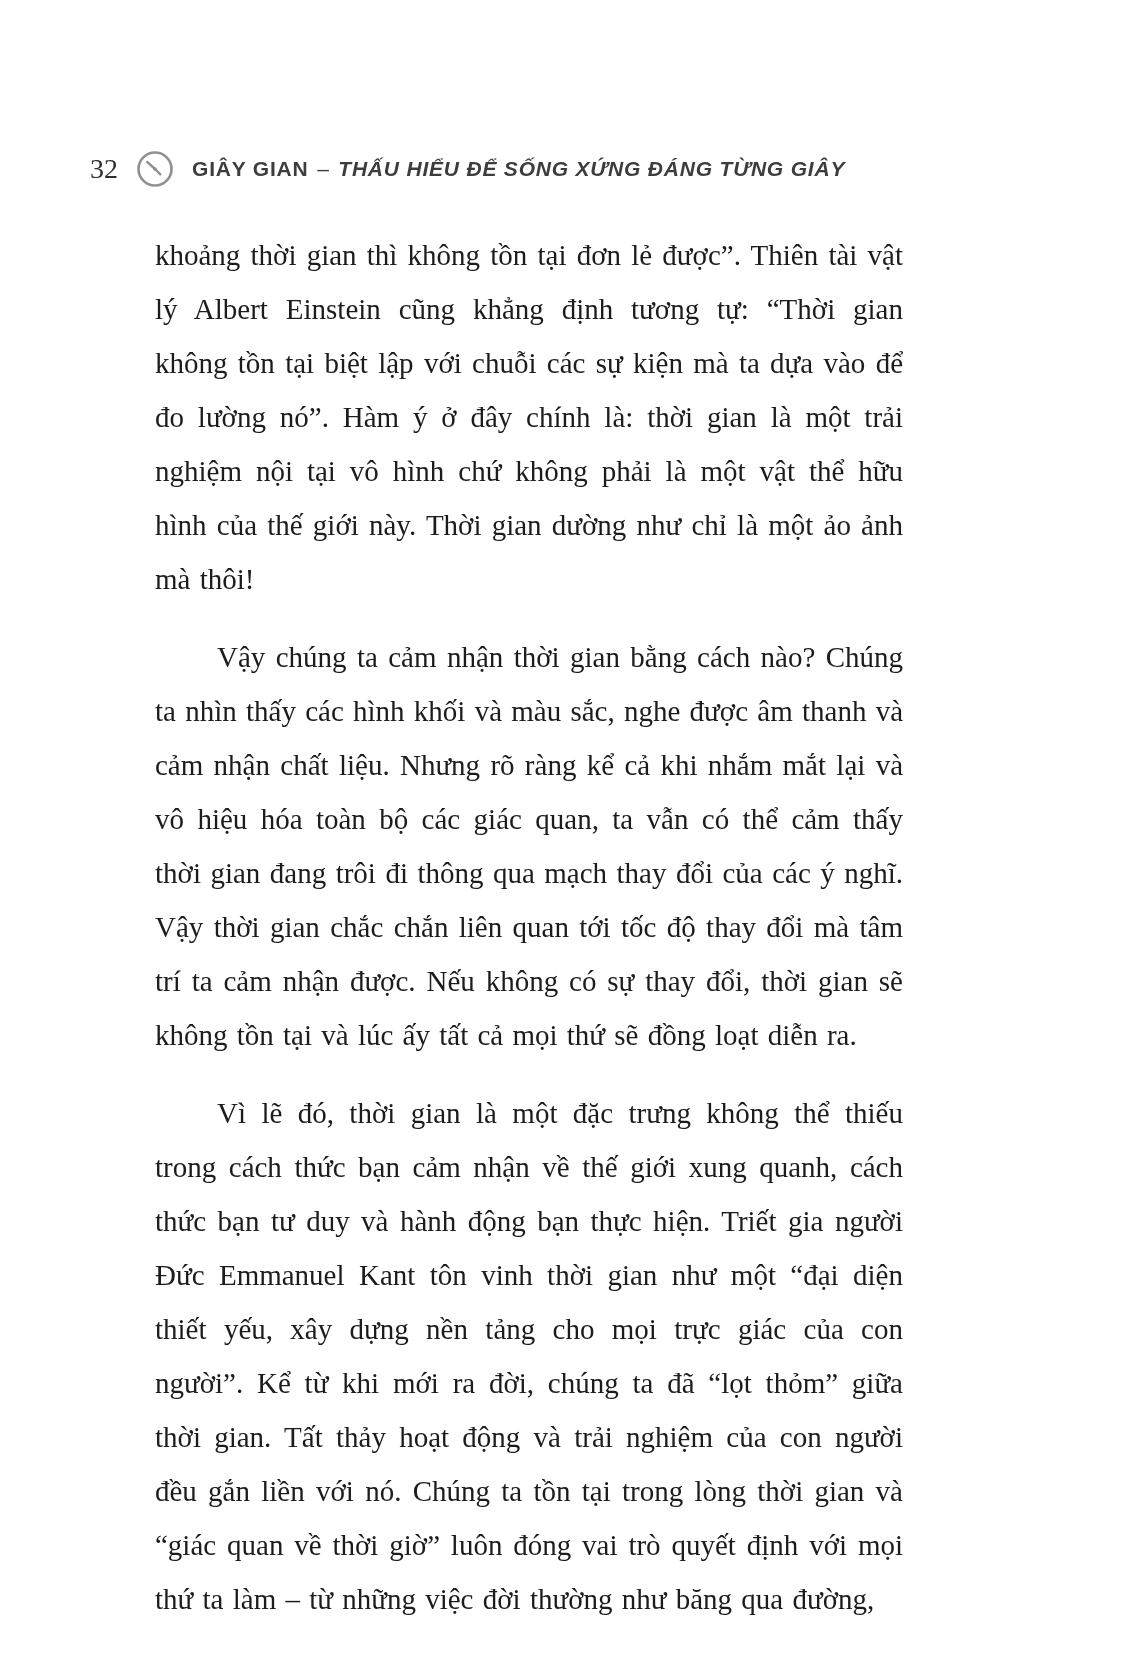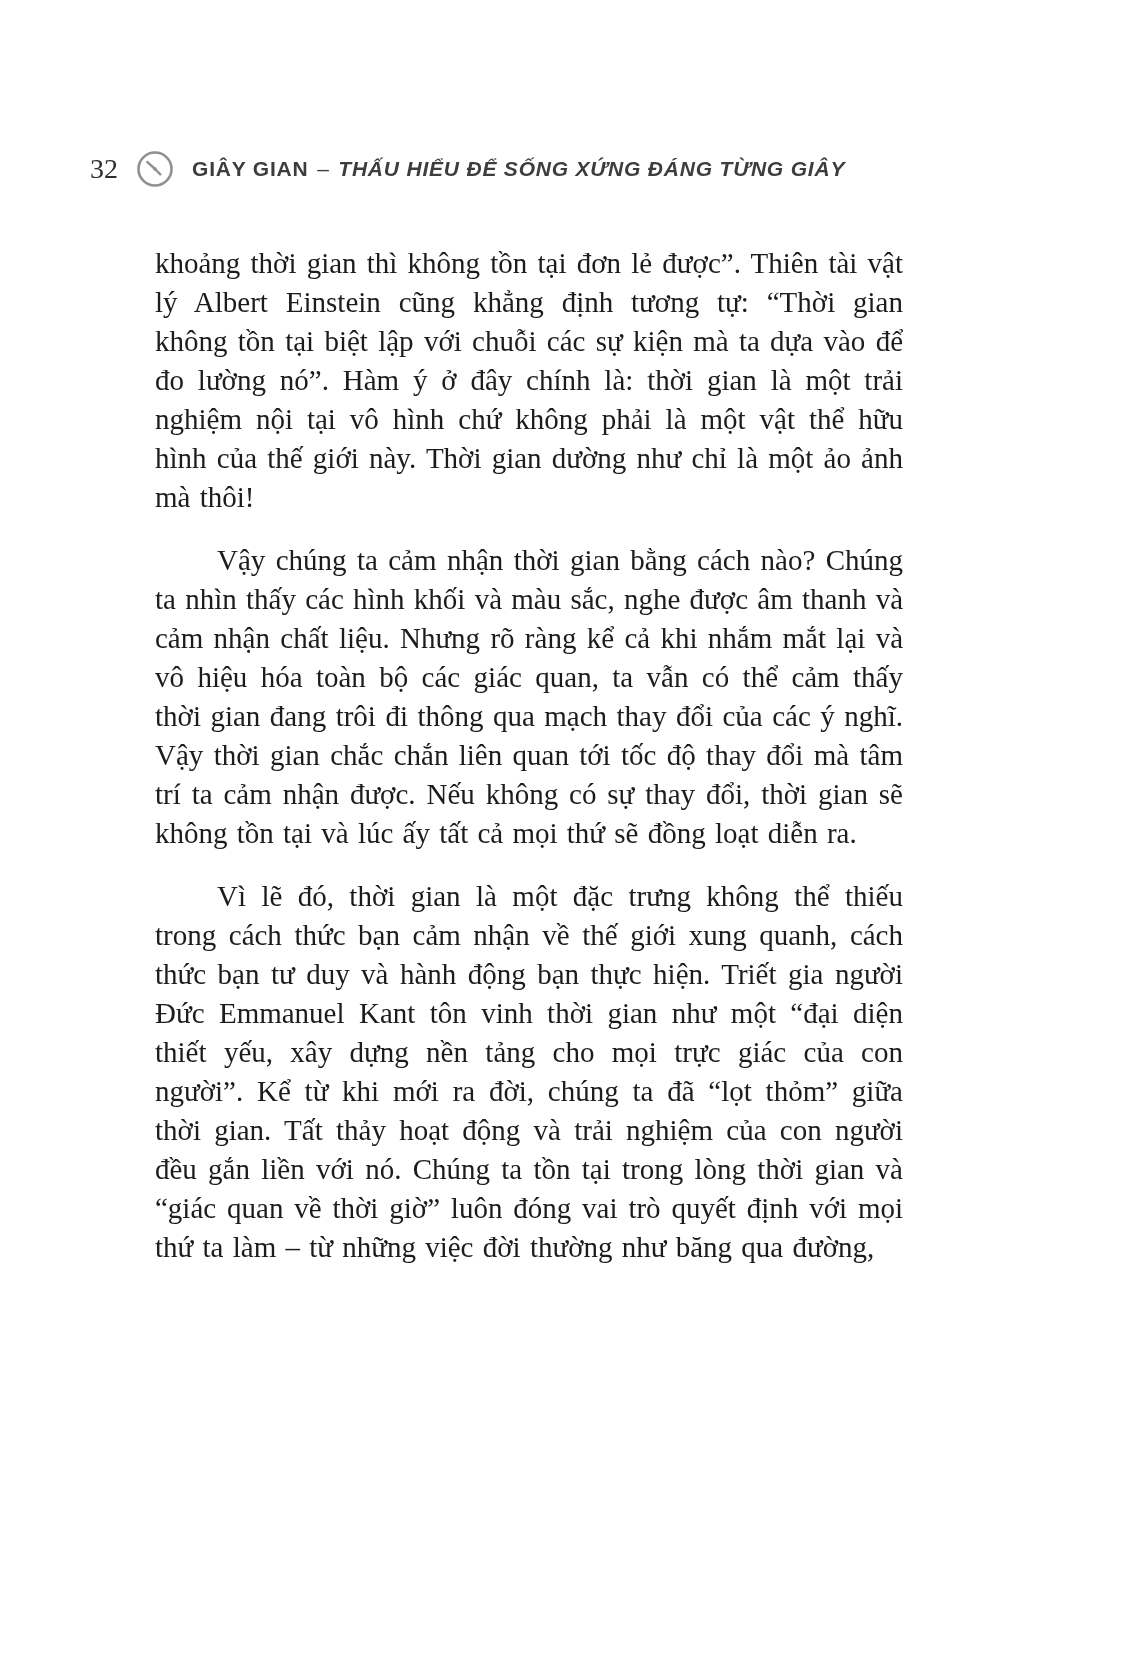--- a/index.html
+++ b/index.html
@@ -64,23 +64,23 @@
     font-weight: 400;
   }
   
   .text-block {
     position: absolute;
     top: 228px;
     left: 155px;
     width: 748px;
   }
   .para {
-    margin: 16px 0 24px 0;
+    margin: 0 0 24px 0;
     font-size: 29px;
-    line-height: 39px;
+    line-height: 54px;
     text-align: justify;
     text-indent: 62px;
     color: #1c1c1c;
     word-spacing: 2px;
   }
   .para.no-indent {
     text-indent: 0;
   }
 </style>
 </head>

